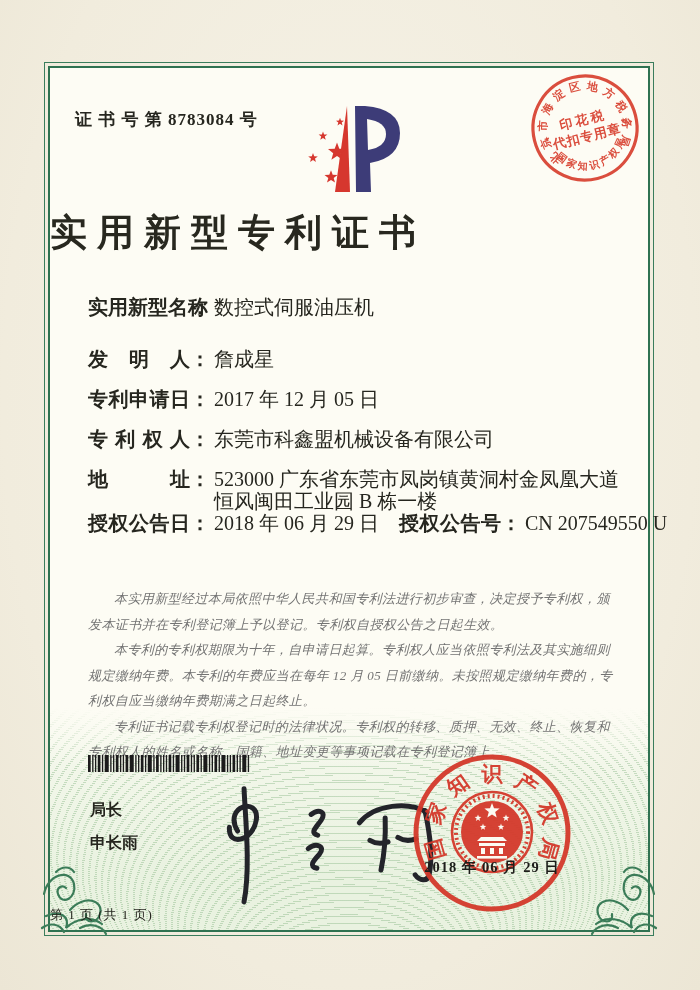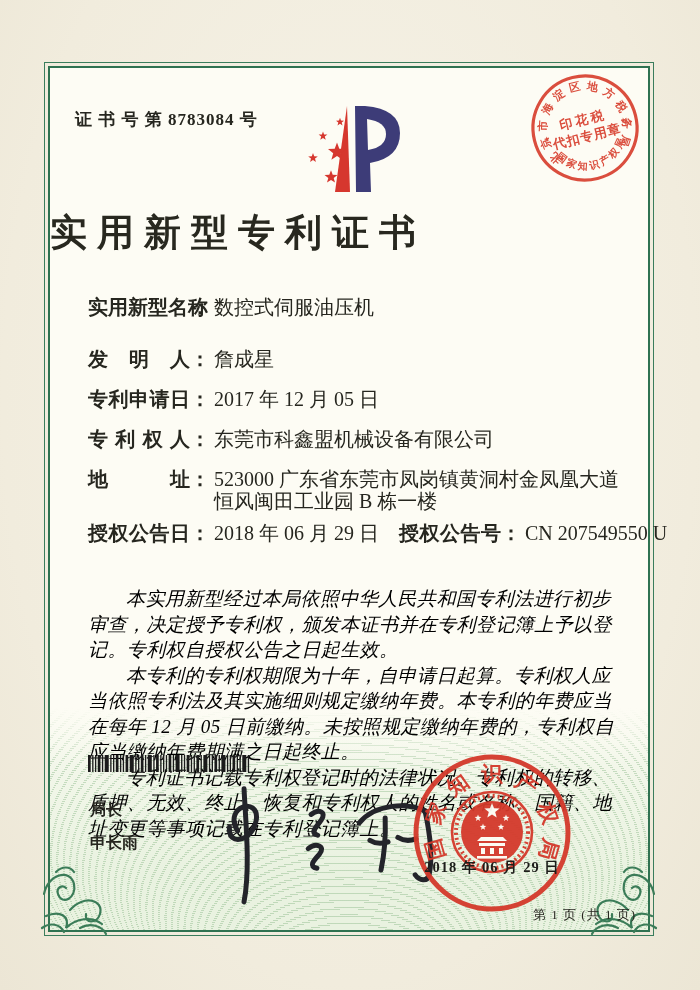--- a/index.html
+++ b/index.html
@@ -26,37 +26,37 @@
   }
   .cert-no{position:absolute; left:25px; top:40px; font-size:17px; letter-spacing:1px; font-weight:600; z-index:2;}
   .logo{position:absolute; left:235px; top:32px; z-index:2;}
   .title{position:absolute; left:0; right:0; top:140px; 
          font-size:37px; font-weight:600; letter-spacing:10px; color:#28281f; z-index:2;}
   .tax-stamp{position:absolute; left:479px; top:4px; transform:rotate(-14deg); opacity:0.92; z-index:3;}
   .fields{position:absolute; left:38px; top:228px; width:540px; z-index:2; font-size:20px;}
   .row{line-height:22px; white-space:nowrap;}
   .row-name{margin-bottom:30px;}
   .row-std{margin-bottom:18px;}
-  .row-addr{margin-bottom:10px; white-space:normal;}
+  .row-addr{margin-bottom:0; white-space:normal;}
   .lbl{display:inline-block; width:102px; text-align:justify; text-align-last:justify; font-weight:600; vertical-align:top;}
   .colon{font-weight:600; margin-right:4px;}
   .val{font-weight:500;}
   .val-addr{display:inline-block; width:408px; vertical-align:top; line-height:22px;}
   .pair2{margin-left:20px;}
   .paras{position:absolute; left:38px; right:30px; top:518px; z-index:2;}
-  .paras p{margin:0; text-indent:2em; font-size:19px; line-height:25.5px;
-           font-style:italic; letter-spacing:0.4px; color:#000000;}
+  .paras p{margin:0; text-indent:2em; font-size:13px; line-height:25.5px;
+           font-style:italic; letter-spacing:0.4px; color:#737373;}
   .barcode{position:absolute; left:38px; top:687px; z-index:2;}
   .sig-title{position:absolute; left:40px; top:732px; font-family:"Liberation Sans",sans-serif; font-size:16px; font-weight:600; z-index:2;}
   .sig-name{position:absolute; left:40px; top:765px; font-family:"Liberation Sans",sans-serif; font-size:16px; font-weight:600; z-index:2;}
   .sig-script{position:absolute; left:150px; top:712px; transform:rotate(-2deg); z-index:2;}
   .seal{position:absolute; left:357px; top:680px; opacity:0.95; z-index:2;}
   .seal-date{position:absolute; left:357px; top:790px; width:170px; text-align:center;
              font-size:14.5px; font-weight:700; color:#1d1d1a; letter-spacing:1px; z-index:3;}
-  .footer{position:absolute; left:0; right:12px; bottom:6px; text-align:right; font-size:13px; letter-spacing:1px; z-index:2;}
+  .footer{position:absolute; left:0; right:12px; bottom:6px; text-align:left; font-size:13px; letter-spacing:1px; z-index:2;}
   .flourish{position:absolute; z-index:2;}
   .flourish-bl{left:-14px; bottom:-14px;}
   .flourish-br{right:-14px; bottom:-14px; transform:scaleX(-1);}
   svg text{font-family:"Liberation Serif", serif;}
 </style>
 </head>
 <body>
 
 <div class="cert">
   <div class="waves"></div>

